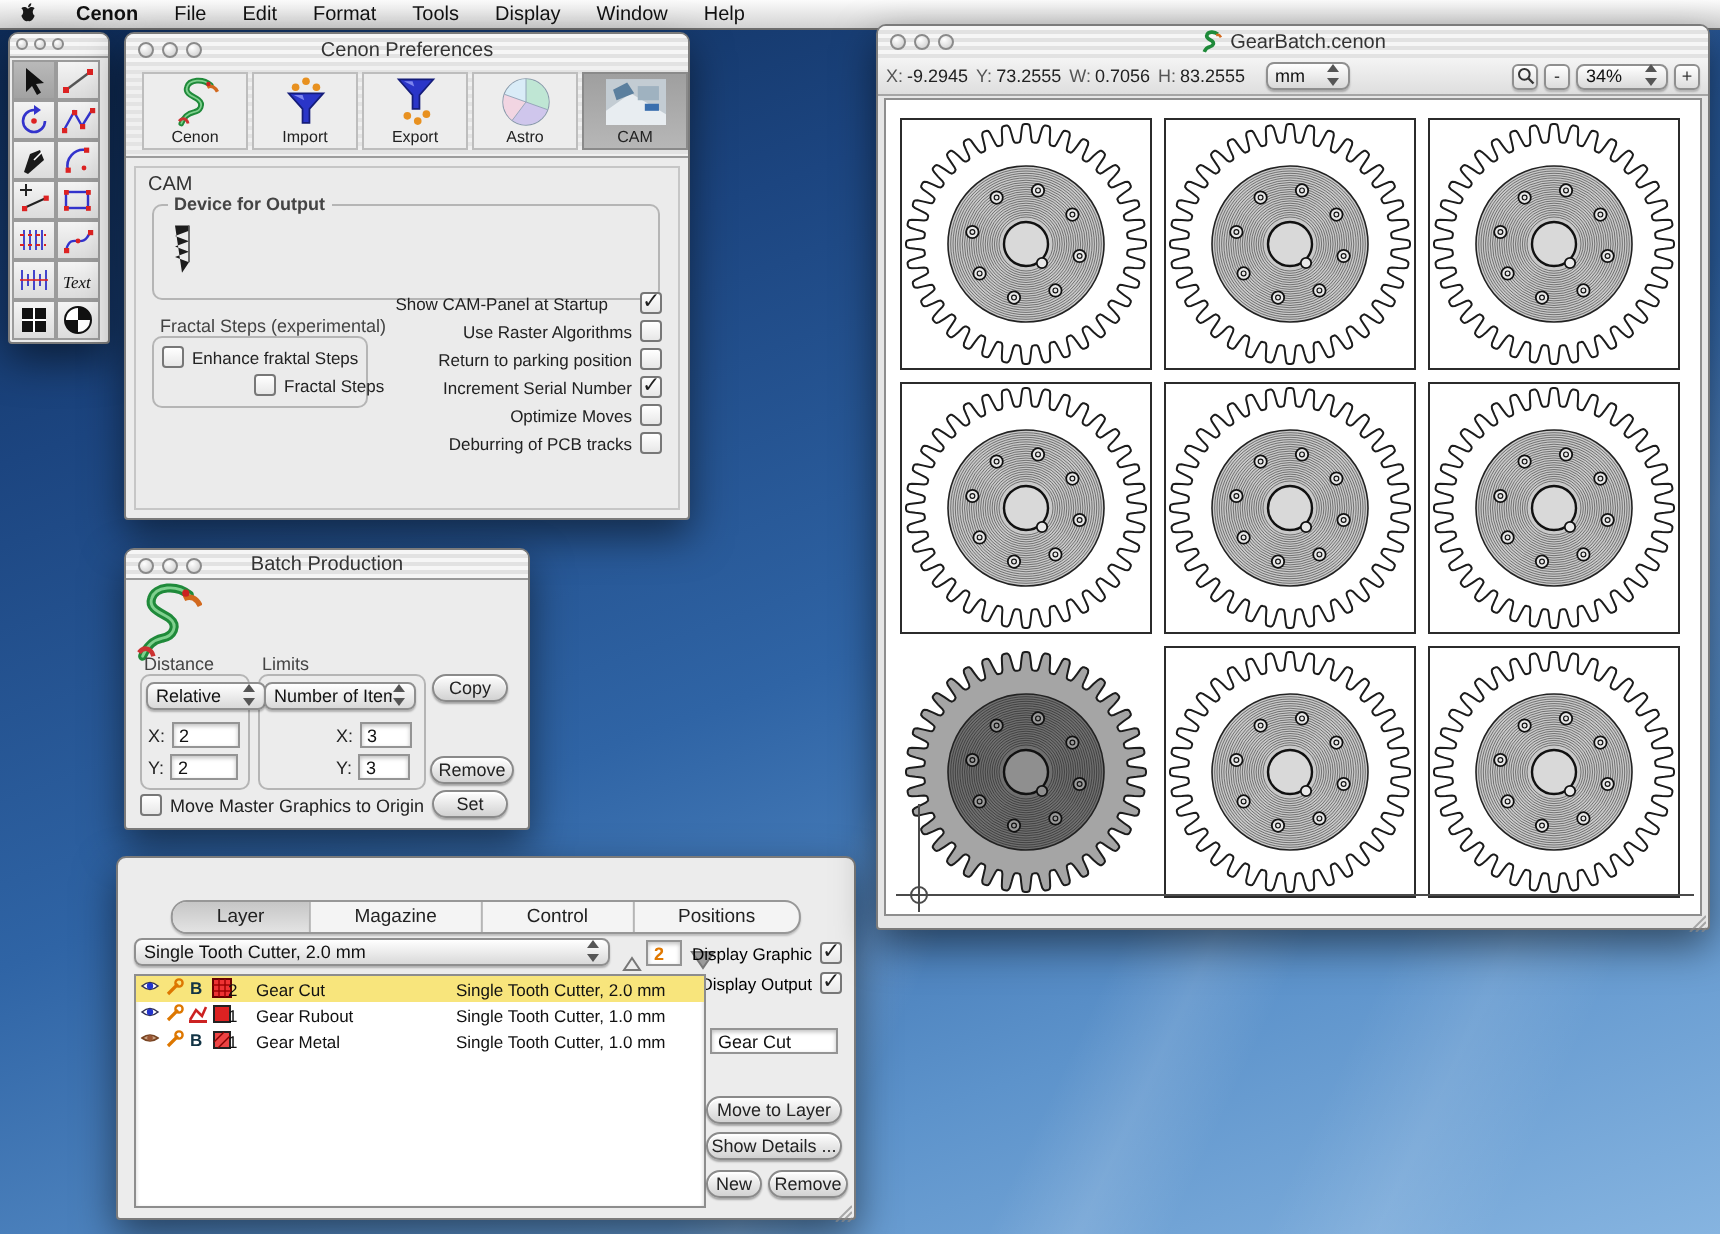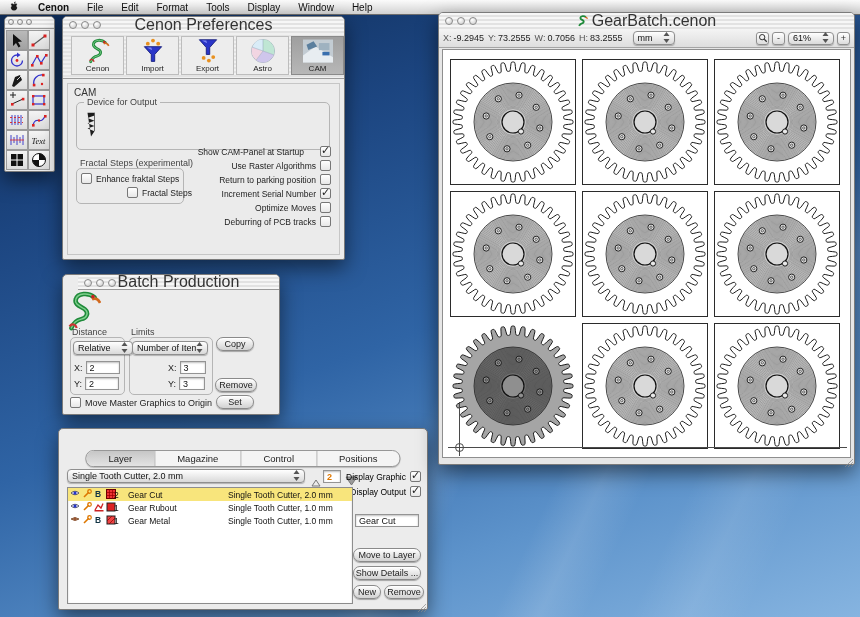--- a/index.html
+++ b/index.html
@@ -14,21 +14,21 @@
   #menubar{position:absolute;left:0;top:0;width:860px;height:14px;display:flex;align-items:center;
     background:linear-gradient(#fbfbfb,#d2d2d2);border-bottom:1px solid #6d6d6d;font-size:10px;color:#111;}
   #menubar .apple{padding:0 10px 0 9px;display:flex;align-items:center;}
   #menubar .mi{padding:0 9px;}
   #menubar .mi.b{font-weight:bold;}
   
   .window{position:absolute;background:#ececec;border:1px solid #7b7b7b;border-radius:5px 5px 2px 2px;
     box-shadow:0 8px 20px rgba(0,0,0,.5);}
   .titlebar{position:relative;height:16px;border-radius:4px 4px 0 0;border-bottom:1px solid #9a9a9a;
     background:repeating-linear-gradient(180deg,#f6f6f6 0 2px,#e2e2e2 2px 4px);
-    display:flex;align-items:center;justify-content:center;font-size:16px;color:#333;}
+    display:flex;align-items:center;justify-content:center;font-size:10px;color:#333;}
   .lights{position:absolute;left:6px;top:4px;display:flex;gap:4px;}
   .light{width:8px;height:8px;border-radius:50%;border:1px solid #8a8a8a;background:radial-gradient(circle at 35% 30%,#ffffff,#c9c9c9);box-sizing:border-box;}
   .grip{position:absolute;right:1px;bottom:1px;width:10px;height:10px;opacity:.7;}
   
   .popup{display:flex;align-items:center;border:1px solid #8f8f8f;border-radius:4px;
     background:linear-gradient(#ffffff,#d9d9d9);font-size:9px;color:#111;padding:0 4px;height:14px;
     box-shadow:0 1px 1px rgba(0,0,0,.25);box-sizing:border-box;white-space:nowrap;}
   .popup .lbl{flex:1;overflow:hidden;}
   .btn{display:inline-block;border:1px solid #8a8a8a;border-radius:8px;background:linear-gradient(#fefefe,#d2d2d2);
     font-size:9px;color:#222;height:14px;line-height:13px;text-align:center;
@@ -53,21 +53,21 @@
   #prefs{left:62px;top:16px;width:281px;height:242px;}
   #ptoolbar{position:absolute;left:0;top:16px;width:100%;height:46px;border-bottom:1px solid #9c9c9c;
     background:repeating-linear-gradient(180deg,#f0f0f0 0 2px,#e3e3e3 2px 4px);display:flex;gap:2px;padding:3px 0 0 8px;box-sizing:border-box;}
   .tbbtn{width:53px;height:39px;border:1px solid #bdbdbd;background:#ededed;text-align:center;font-size:8px;color:#222;
     box-sizing:border-box;display:flex;flex-direction:column;align-items:center;justify-content:flex-end;padding-bottom:1px;}
   .tbbtn .ic{height:26px;display:flex;align-items:center;}
   .tbbtn.sel{background:linear-gradient(#9f9f9f,#b7b7b7);border-color:#8a8a8a;}
   #pcontent{position:absolute;left:4px;top:66px;right:4px;bottom:4px;background:#ebebeb;border:1px solid #c6c6c6;}
   #prefs .optrow{position:absolute;right:8px;display:flex;align-items:center;gap:4px;font-size:8.5px;color:#222;white-space:nowrap;}
   
-  #batch{left:62px;top:274px;width:201px;height:139px;padding-left:15px;}
+  #batch{left:62px;top:274px;width:201px;height:139px;}
   #batch .titlebar{height:14px;}
   #batch .xyrow{position:absolute;display:flex;align-items:center;gap:3px;font-size:9px;color:#222;}
   
   #campanel{left:58px;top:428px;width:368px;height:180px;}
   #tabs{position:absolute;left:50%;transform:translateX(-50%);top:21px;display:flex;border:1px solid #979797;border-radius:8px;
     overflow:hidden;background:#f4f4f4;box-shadow:0 1px 1px rgba(0,0,0,.2);}
   .tab{padding:2px 22px;font-size:9.5px;color:#222;border-left:1px solid #b5b5b5;}
   .tab:first-child{border-left:none;}
   .tab.sel{background:linear-gradient(#c6c6c6,#e3e3e3);}
   #layerlist{position:absolute;left:8px;top:58px;width:284px;height:115px;background:#fff;border:1px solid #8d8d8d;
@@ -313,21 +313,21 @@
               <path d="M4 6 L12 2 L16 8 L6 12 Z" fill="#5b7f9e"></path>
               <rect x="22" y="14" width="8" height="4" fill="#3a6fae"></rect>
             </svg>
           </span>
           <span>CAM</span>
         </div>
       </div>
     <div id="pcontent">
       <div style="position:absolute;left:6px;top:3px;font-size:10px;color:#333;">CAM</div>
       <div class="fset" style="left:8px;top:18px;width:252px;height:46px;"></div>
-      <span class="flabel" style="left:16px;top:13px;background:#ebebeb;padding:0 3px;">Device for Output</span>
+      <span class="flabel" style="left:16px;top:13px;background:#ebebeb;padding:0 3px;font-weight:bold;">Device for Output</span>
       <span class="icg" style="position:absolute;left:16px;top:26px;">
         <svg width="14" height="30" viewBox="0 0 16 30">
             <path d="M4 1 L12 1 L12 4 L4 7 L12 10 L4 13 L12 16 L4 19 L12 22 L8 28 Z" fill="#1c1c1c"></path>
             <path d="M12 1 L12 22" stroke="#555" stroke-width="1"></path>
           </svg>
       </span>
       <span class="flabel" style="left:12px;top:74px;">Fractal Steps (experimental)</span>
       <div class="fset" style="left:8px;top:84px;width:106px;height:34px;"></div>
       <div id="fractalcbs">
           <div style="position: absolute; left: 13px; top: 89px; display: flex; align-items: center; gap: 4px; font-size: 8.5px; color: rgb(34, 34, 34);">
@@ -577,21 +577,21 @@
       </span>
       <span style="flex:1;"></span>
       <span class="sqbtn">
           <svg width="10" height="10" viewBox="0 0 12 12">
             <circle cx="5" cy="5" r="3.2" fill="none" stroke="#333" stroke-width="1.2"></circle>
             <line x1="7.5" y1="7.5" x2="10.5" y2="10.5" stroke="#333" stroke-width="1.4"></line>
           </svg>
         </span>
       <span class="sqbtn" style="margin-left:3px;width:12px;">-</span>
       <span class="popup" style="width:46px;margin-left:3px;height:13px;">
-        <span class="lbl">61%</span>
+        <span class="lbl">34%</span>
         <span><svg width="7" height="11" viewBox="0 0 7 11">
               <path d="M3.5 0 L6.5 4 L.5 4 Z" fill="#555"></path>
               <path d="M3.5 11 L6.5 7 L.5 7 Z" fill="#555"></path>
             </svg></span>
       </span>
       <span class="sqbtn" style="margin-left:3px;width:12px;">+</span>
     </div>
     <div id="canvas">
       <div id="geargrid">
           <div class="gearcell"><svg width="126" height="126" viewBox="0 0 126 126">

